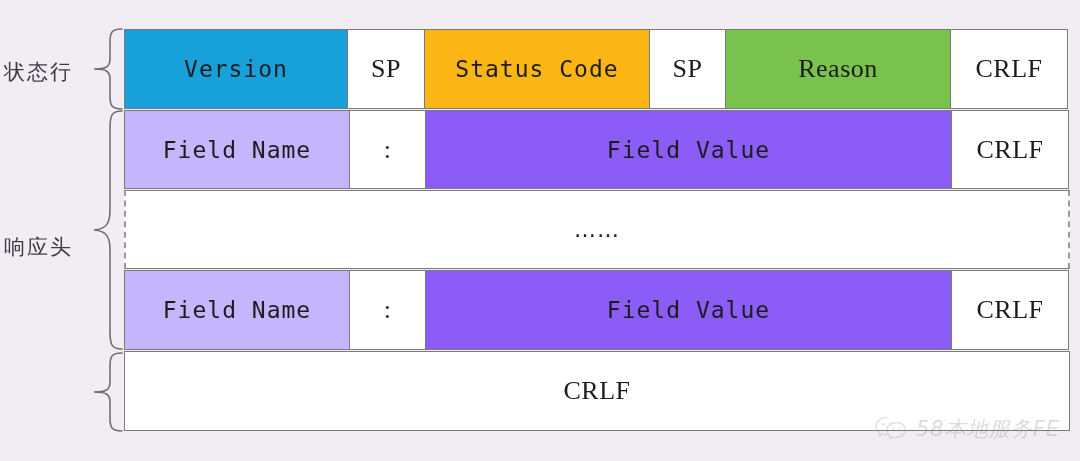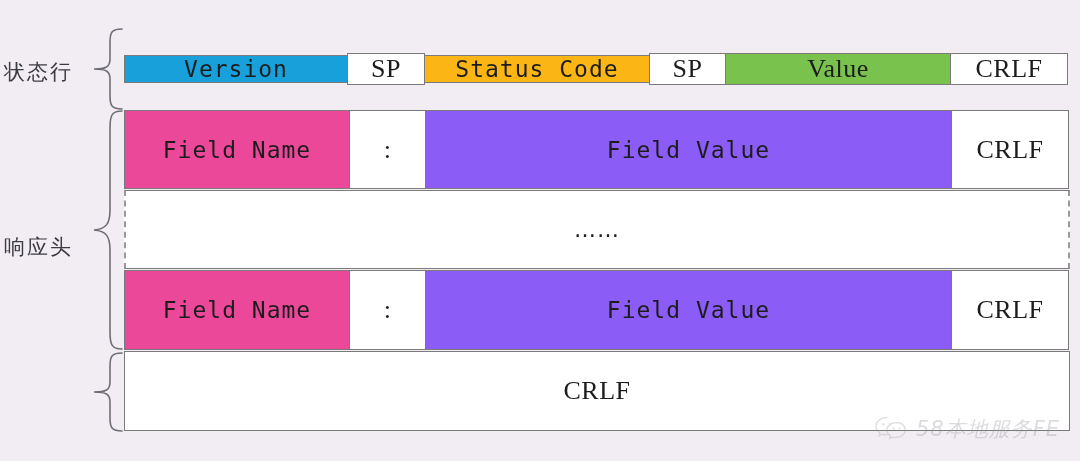--- a/index.html
+++ b/index.html
@@ -72,21 +72,21 @@
 
   .cell.serif {
     font-family: "Liberation Serif", "DejaVu Serif", serif;
     font-size: 26px;
   }
 
   
   .fill-version { background: #18a0db; }
   .fill-status  { background: #fbb616; }
   .fill-reason  { background: #79c24e; }
-  .fill-name    { background: #ec4899; }
+  .fill-name    { background: #c4b5fd; }
   .fill-value   { background: #8b5cf6; text-align: right; }
   .fill-white   { background: #ffffff; }
 
   
   .row-ellipsis .cell {
     border-left: 2px dashed #9a9a9a;
     border-right: 2px dashed #9a9a9a;
     border-top: 1px solid #7a7a7a;
     border-bottom: 1px solid #7a7a7a;
     background: #ffffff;
@@ -138,26 +138,26 @@
       <path d="M30 1 C20 1 18 5 18 18 L18 100 C18 114 14 119 2 120 C14 121 18 126 18 140 L18 222 C18 235 20 239 30 239" stroke="#6e6e76" stroke-width="1.6" fill="none" stroke-linecap="round"></path>
     </svg>
   </div>
 
   <div class="brace" style="top:352px;">
     <svg width="32" height="80" viewBox="0 0 32 80" fill="none" xmlns="http://www.w3.org/2000/svg">
       <path d="M30 1 C20 1 18 4 18 14 L18 30 C18 38 14 40 2 40 C14 40 18 42 18 50 L18 66 C18 76 20 79 30 79" stroke="#6e6e76" stroke-width="1.6" fill="none" stroke-linecap="round"></path>
     </svg>
   </div>
 
-  <div class="row" style="top:29px; height:80px;align-items:center;">
+  <div class="row" style="top:29px; height:80px;">
     <div class="cell mono fill-version" style="width:224px;">Version</div>
     <div class="cell serif fill-white" style="width:78px;">SP</div>
     <div class="cell mono fill-status" style="width:226px;">Status Code</div>
     <div class="cell serif fill-white" style="width:77px;">SP</div>
-    <div class="cell serif fill-reason" style="width:226px;">Value</div>
+    <div class="cell serif fill-reason" style="width:226px;">Reason</div>
     <div class="cell serif fill-white" style="width:118px;">CRLF</div>
   </div>
 
   <div class="row" style="top:110px; height:79px;">
     <div class="cell mono fill-name" style="width:226px;">Field Name</div>
     <div class="cell serif fill-white" style="width:77px;">:</div>
     <div class="cell mono fill-value" style="width:527px;">Field Value</div>
     <div class="cell serif fill-white" style="width:118px;">CRLF</div>
   </div>
 

